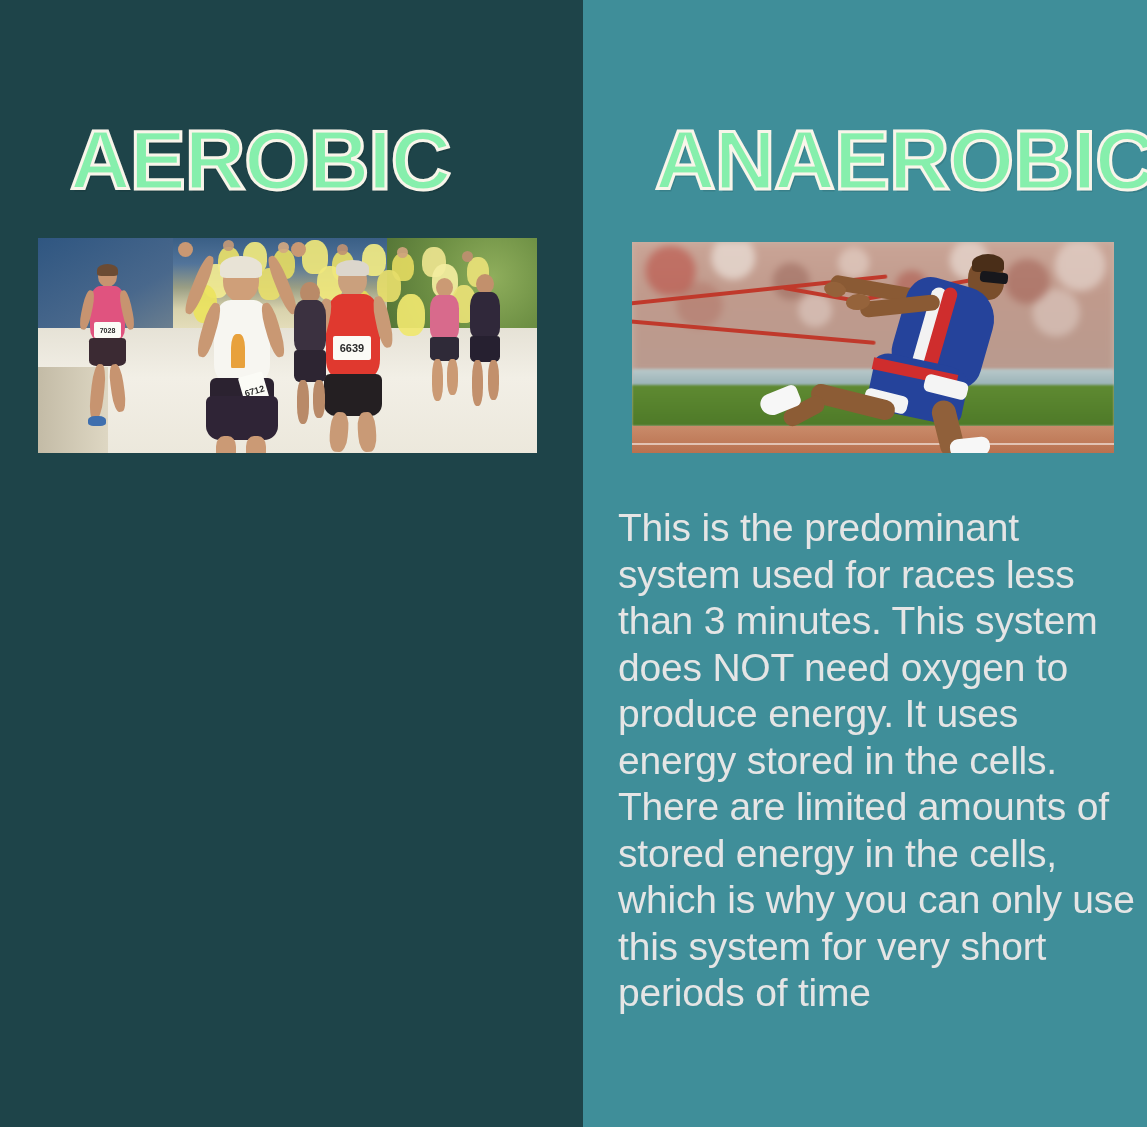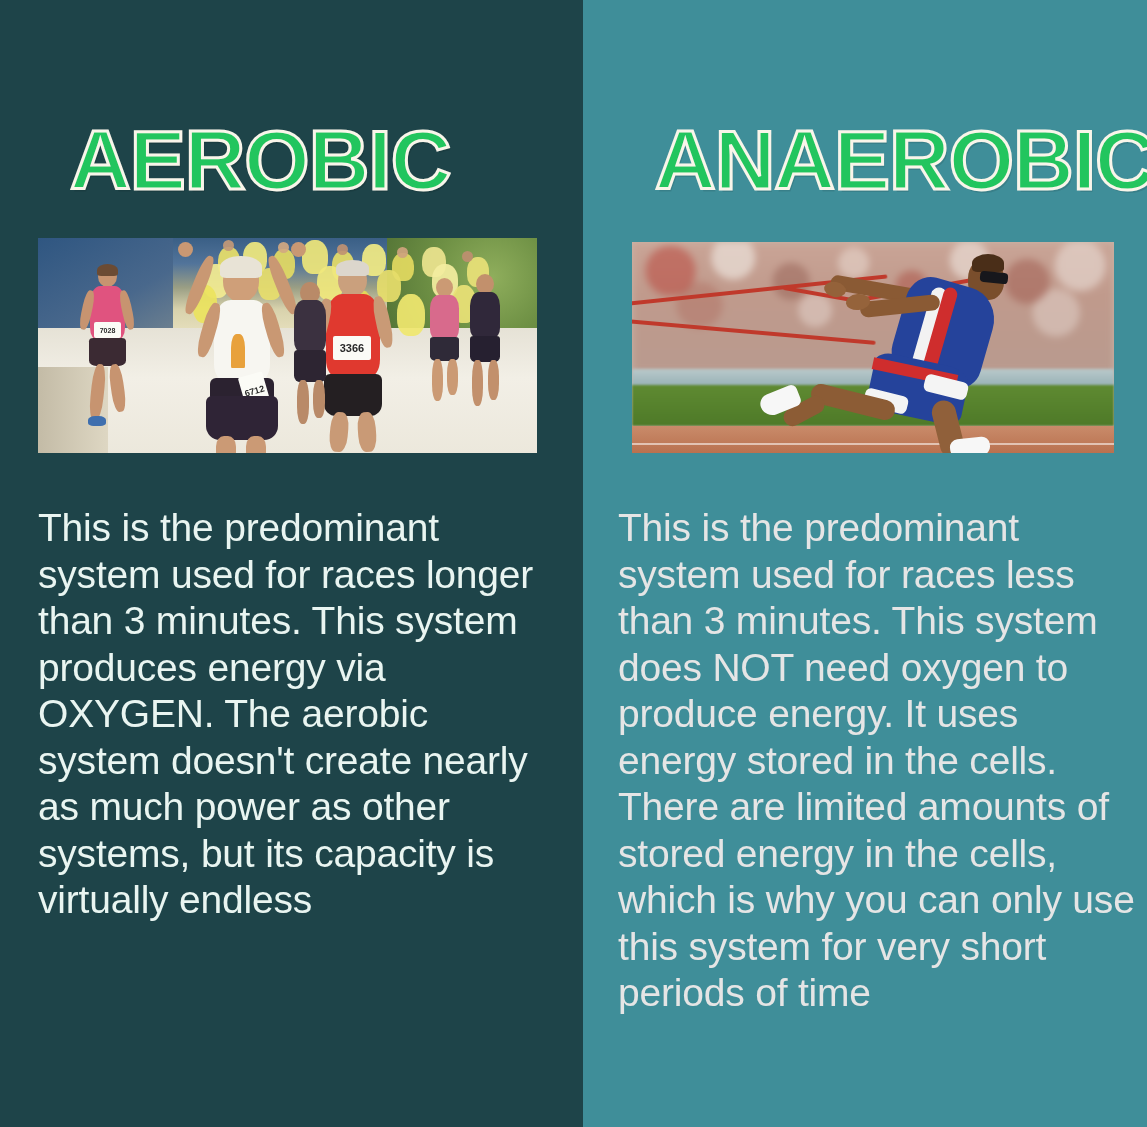--- a/index.html
+++ b/index.html
@@ -16,21 +16,21 @@
   #panel-right{left:583px;width:564px;background:#3f8e99;}
 
   
   #title-band{position:absolute;left:0;top:112px;width:1147px;height:96px;}
   .title-word{
     position:absolute;top:0;
     font-weight:900;
     font-size:84px;
     line-height:96px;
     letter-spacing:-1px;
-    color:#22c55e;
+    color:#86efac;
     white-space:nowrap;
     -webkit-text-stroke:3px #f9f5ea;
     text-shadow:2px 3px 0 rgba(0,0,0,.10);
   }
   #title-aerobic{left:70px;}
   #title-anaerobic{left:655px;}
 
   #vs-badge{
     position:absolute;left:543px;top:110px;
     width:80px;height:100px;
@@ -188,21 +188,21 @@
       <div class="r-leg" style="left:208px;top:198px;width:20px;height:26px;background:#cb9a75;"></div>
     </div>
 
     <div class="runner">
       <div class="r-head" style="left:300px;top:26px;width:29px;height:33px;background:#caa07d;"></div>
       <div class="r-head" style="left:298px;top:22px;width:33px;height:16px;background:#dcd6cc;border-radius:50% 50% 18% 18%;"></div>
       <div class="r-torso" style="left:288px;top:56px;width:54px;height:84px;background:#e0392f;"></div>
       <div class="r-arm" style="left:276px;top:60px;width:14px;height:54px;background:#c99a76;transform:rotate(14deg);"></div>
       <div class="r-arm" style="left:338px;top:58px;width:14px;height:52px;background:#c99a76;transform:rotate(-12deg);"></div>
       <div class="bib" style="left:295px;top:98px;width:38px;height:24px;font-size:11px;">
-        <span>3366</span>
+        <span>6639</span>
       </div>
       <div class="r-short" style="left:286px;top:136px;width:58px;height:42px;background:#241f22;border-radius:6px 6px 12px 12px;"></div>
       <div class="r-leg" style="left:292px;top:174px;width:18px;height:40px;background:#c99a76;transform:rotate(5deg);"></div>
       <div class="r-leg" style="left:320px;top:174px;width:18px;height:40px;background:#c99a76;transform:rotate(-4deg);"></div>
     </div>
 
     <div class="runner">
       <div class="r-head" style="left:262px;top:44px;width:20px;height:22px;background:#b98a68;"></div>
       <div class="r-torso" style="left:256px;top:62px;width:32px;height:52px;background:#3b3140;"></div>
       <div class="r-short" style="left:256px;top:112px;width:32px;height:32px;background:#2d2532;"></div>
@@ -263,16 +263,15 @@
 
       <div class="sp" style="left:178px;top:150px;width:86px;height:20px;background:#8c5c35;border-radius:12px;transform:rotate(14deg);"></div>
       <div class="sp" style="left:150px;top:160px;width:44px;height:18px;background:#8c5c35;border-radius:10px;transform:rotate(-28deg);"></div>
       <div class="sp" style="left:128px;top:148px;width:40px;height:22px;background:#f7f7f7;border-radius:10px 6px 6px 12px;transform:rotate(-22deg);"></div>
 
       <div class="sp" style="left:304px;top:158px;width:24px;height:58px;background:#90603a;border-radius:12px;transform:rotate(-14deg);"></div>
       <div class="sp" style="left:318px;top:196px;width:40px;height:18px;background:#f7f7f7;border-radius:8px;transform:rotate(-6deg);"></div>
     </div>
   </div>
 
-  <div class="body-col" id="body-left">This is the predominant system used for races longer than 3 minutes. This system produces energy via OXYGEN. The aerobic system doesn't create nearly as much power as other systems, but its capacity is virtually endless</div>
   <div class="body-col" id="body-right">This is the predominant system used for races less than 3 minutes. This system does NOT need oxygen to produce energy. It uses energy stored in the cells. There are limited amounts of stored energy in the cells, which is why you can only use this system for very short periods of time</div>
 
 </div>
 
 </body></html>

